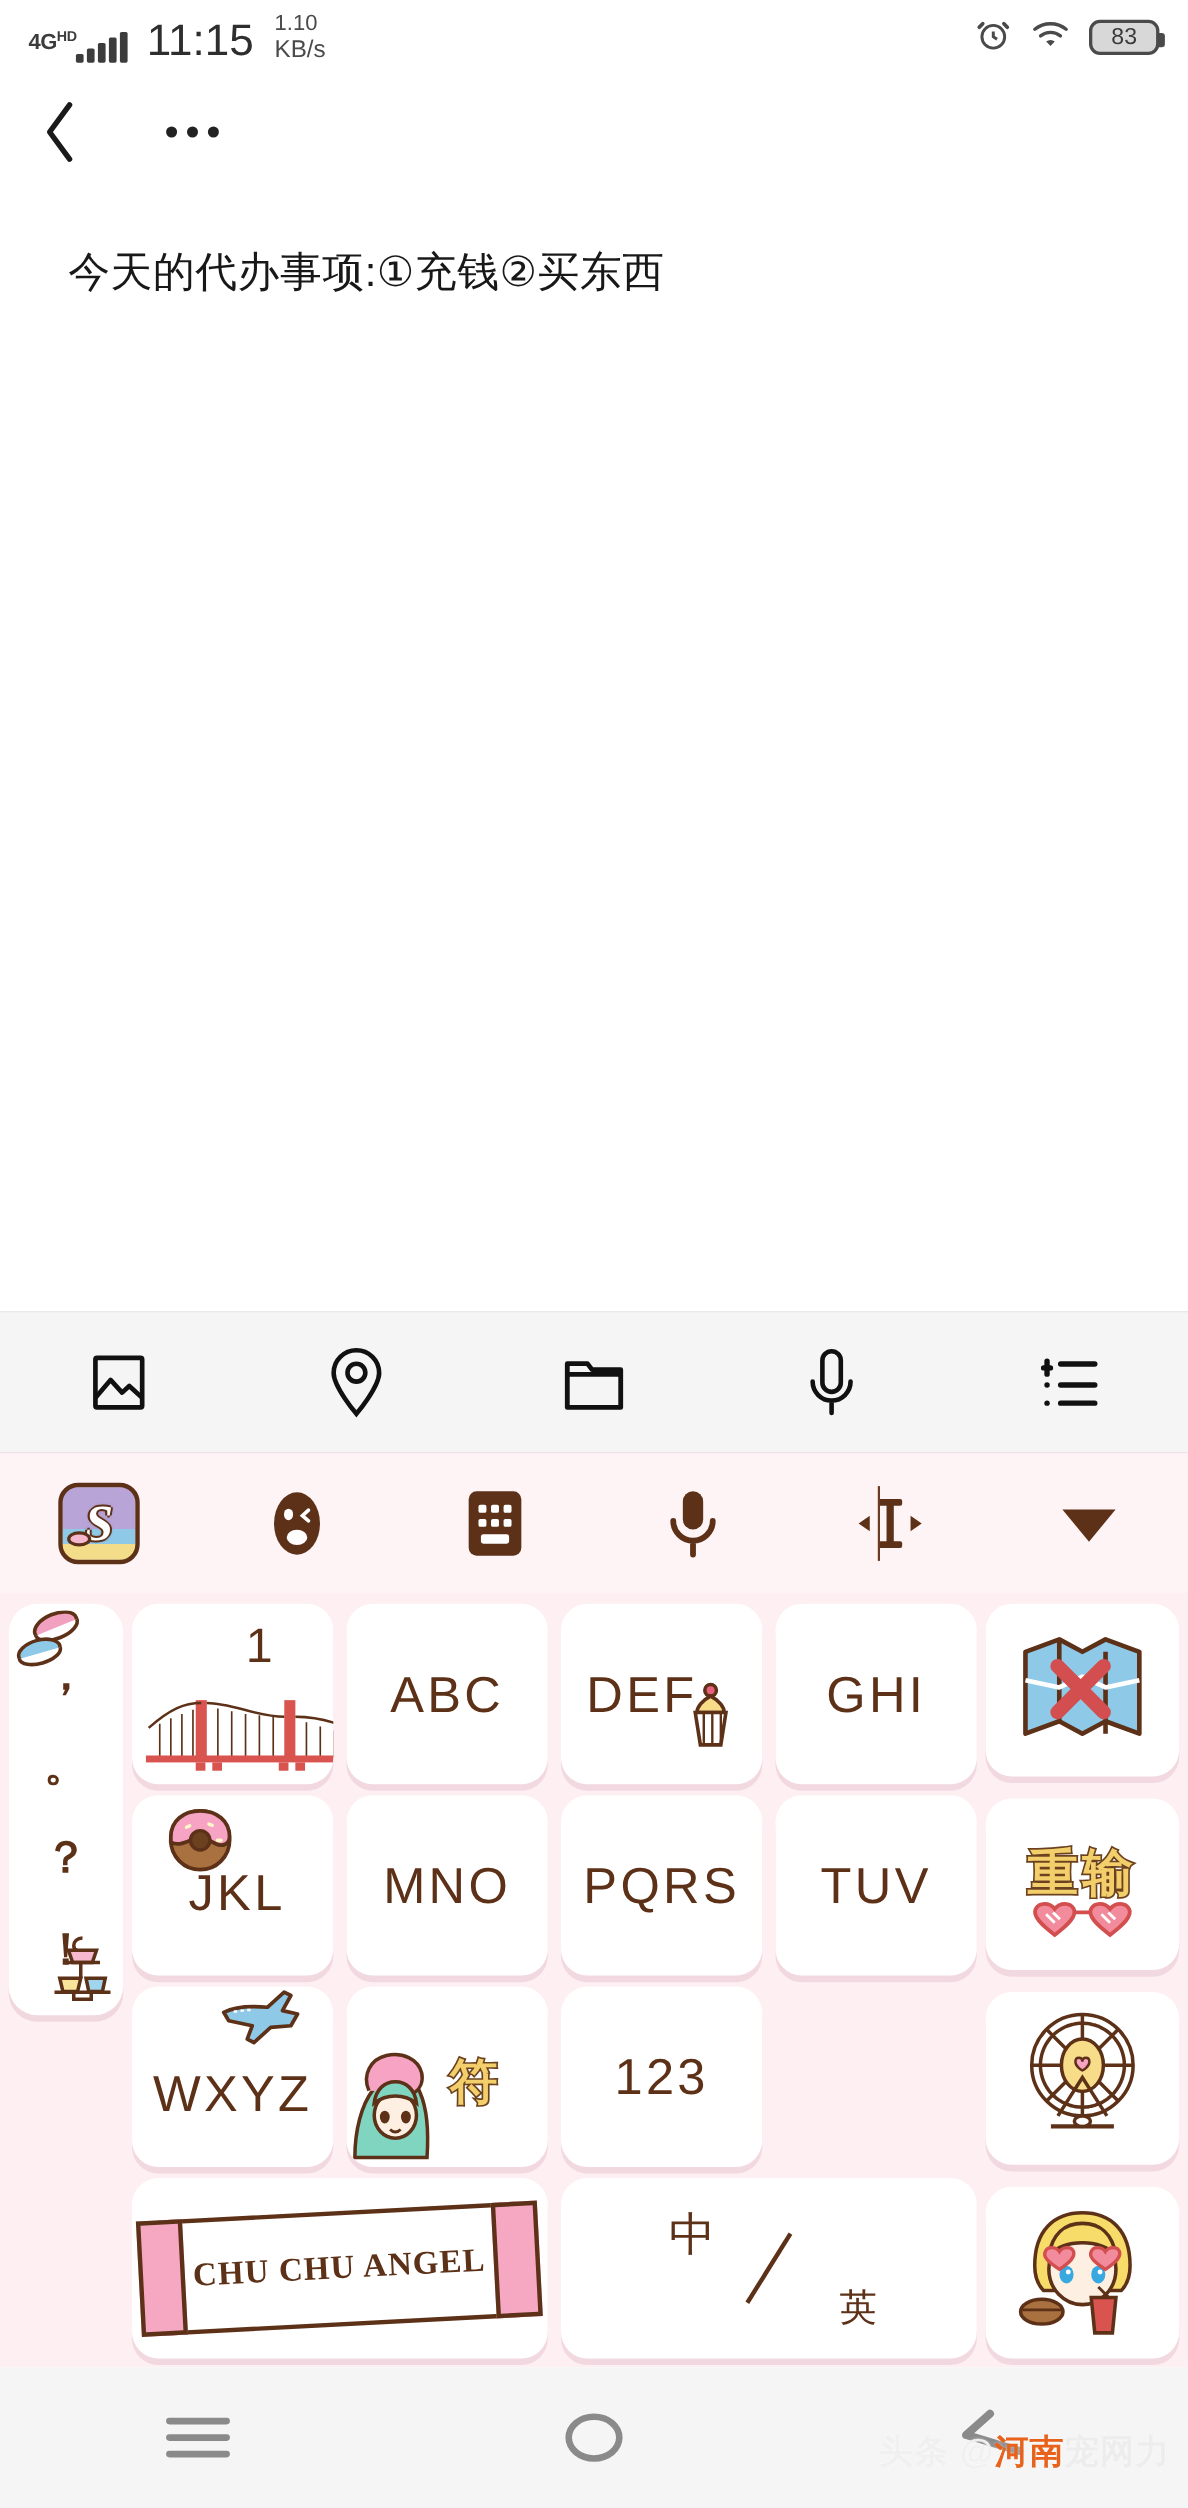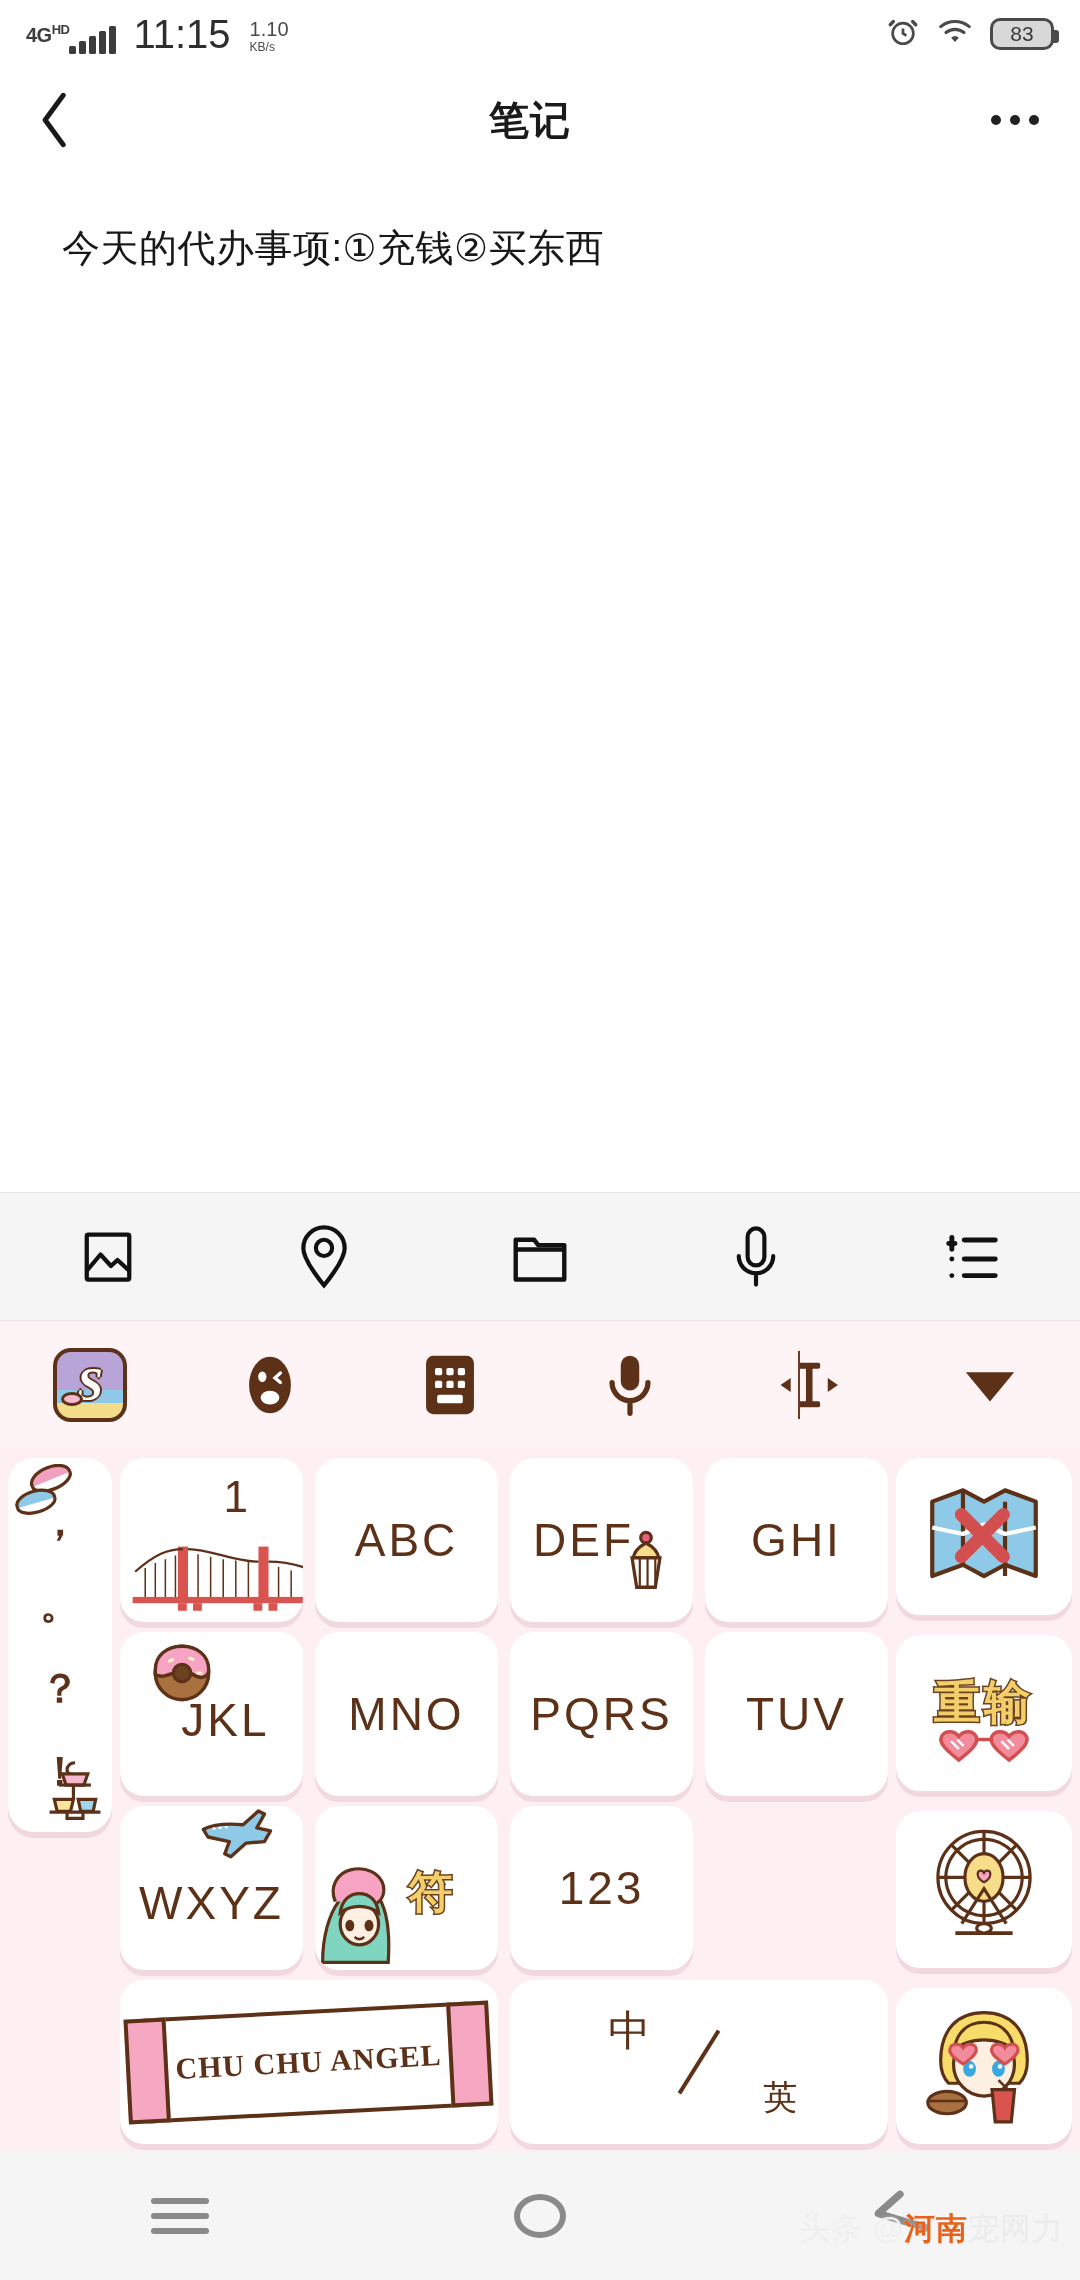--- a/index.html
+++ b/index.html
@@ -22,21 +22,21 @@
   .net-type { font-size:20px; font-weight:bold; letter-spacing:-0.5px; color:#3c3c3c;}
   .net-type sup { font-size:13px; vertical-align:super; font-weight:bold;}
   .sig-bars { display:flex; align-items:flex-end; gap:3px; margin-top:3px; }
   .sig-bars i { width:7px; background:#3c3c3c; border-radius:1.5px; display:block;}
   .sig-bars i:nth-child(1){height:8px;} .sig-bars i:nth-child(2){height:13px;}
   .sig-bars i:nth-child(3){height:18px;} .sig-bars i:nth-child(4){height:23px;}
   .sig-bars i:nth-child(5){height:28px;}
   .sb-clock { font-size:40px; font-weight:400; color:#2e2e2e; letter-spacing:0px; margin-left:8px; line-height:1;}
   .sb-speed { margin-left:10px; line-height:1.08; color:#4a4a4a; }
   .sb-speed .v { font-size:20px; display:block; }
-  .sb-speed .u { font-size:12px; display:block; }
+  .sb-speed .u { font-size:22px; display:block; }
   .sb-right { margin-left:auto; display:flex; align-items:center; gap:17px; }
   .battery {
     width:64px; height:32px; border:3px solid #4a4a4a; border-radius:10px;
     display:flex; align-items:center; justify-content:center; position:relative;
     background:#d8d8d8;
   }
   .battery:after{ content:""; position:absolute; right:-8px; top:9px; width:6px;height:13px;
     background:#4a4a4a; border-radius:0 3px 3px 0;}
   .battery span { font-size:21px; color:#3a3a3a; font-weight:500; }
 
@@ -197,21 +197,20 @@
       </span>
     </div>
   </div>
 
   <div class="titlebar">
     <div class="back-chevron">
       <svg width="34" height="56" viewBox="0 0 20 34" fill="none" stroke="#1a1a1a" stroke-width="3" stroke-linecap="round" stroke-linejoin="round">
         <path d="M15 2 4 17l11 15"></path>
       </svg>
     </div>
-    <div class="title-text">笔记</div>
     <div class="more-dots">
       <i></i>
         <i></i>
         <i></i>
     </div>
   </div>
 
   <div class="note-body">
     <div class="note-text">今天的代办事项:①充钱②买东西</div>
   </div>
@@ -385,21 +384,21 @@
               </g>
             </svg>
           </span>
         </div>
 
         <div class="key">
           <span class="key-label">GHI</span>
         </div>
 
         <div class="key">
-          <span class="key-label" style="position:relative;left:14px;top:6px;">JKL</span>
+          <span class="key-label" style="position:relative;left:4px;top:6px;">JKL</span>
           <span class="deco" style="left:28px;top:8px;">
             <svg width="68" height="66" viewBox="0 0 42 42">
               <circle cx="21" cy="21" r="17" fill="#a8713f" stroke="#5d3118" stroke-width="2.2"></circle>
               <path d="M4 19c0-9.4 7.6-15 17-15s17 5.6 17 15c0 4-4 6-8 4s-6-4-11-3-10 5-15 2z" fill="#f6a3c4" stroke="#5d3118" stroke-width="2.2"></path>
               <circle cx="21" cy="21" r="5.6" fill="#6b4120" stroke="#5d3118" stroke-width="2"></circle>
               <g fill="#fff8c8">
                   <rect x="12" y="12" width="4" height="2" rx="1" transform="rotate(-25 14 13)"></rect>
                   <rect x="25" y="11" width="4" height="2" rx="1" transform="rotate(20 27 12)"></rect>
                   <rect x="30" y="20" width="4" height="2" rx="1"></rect>
                 </g>

